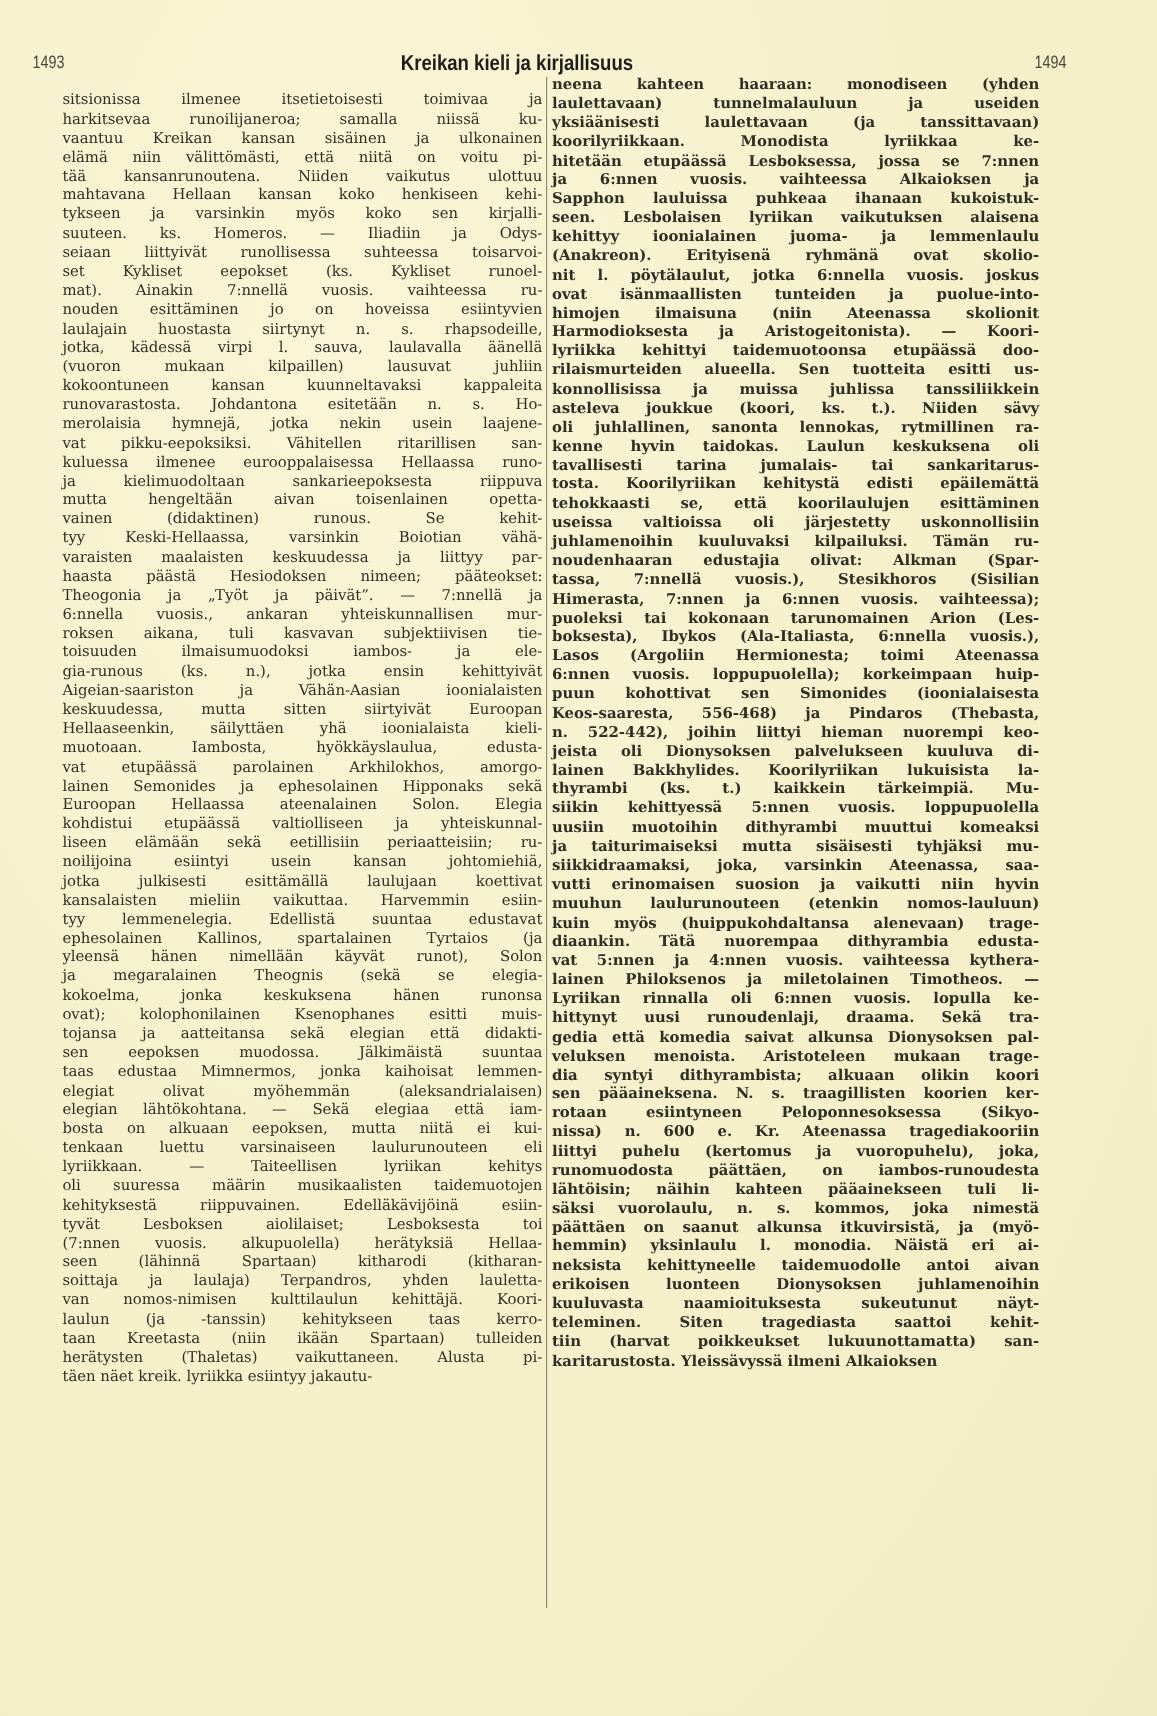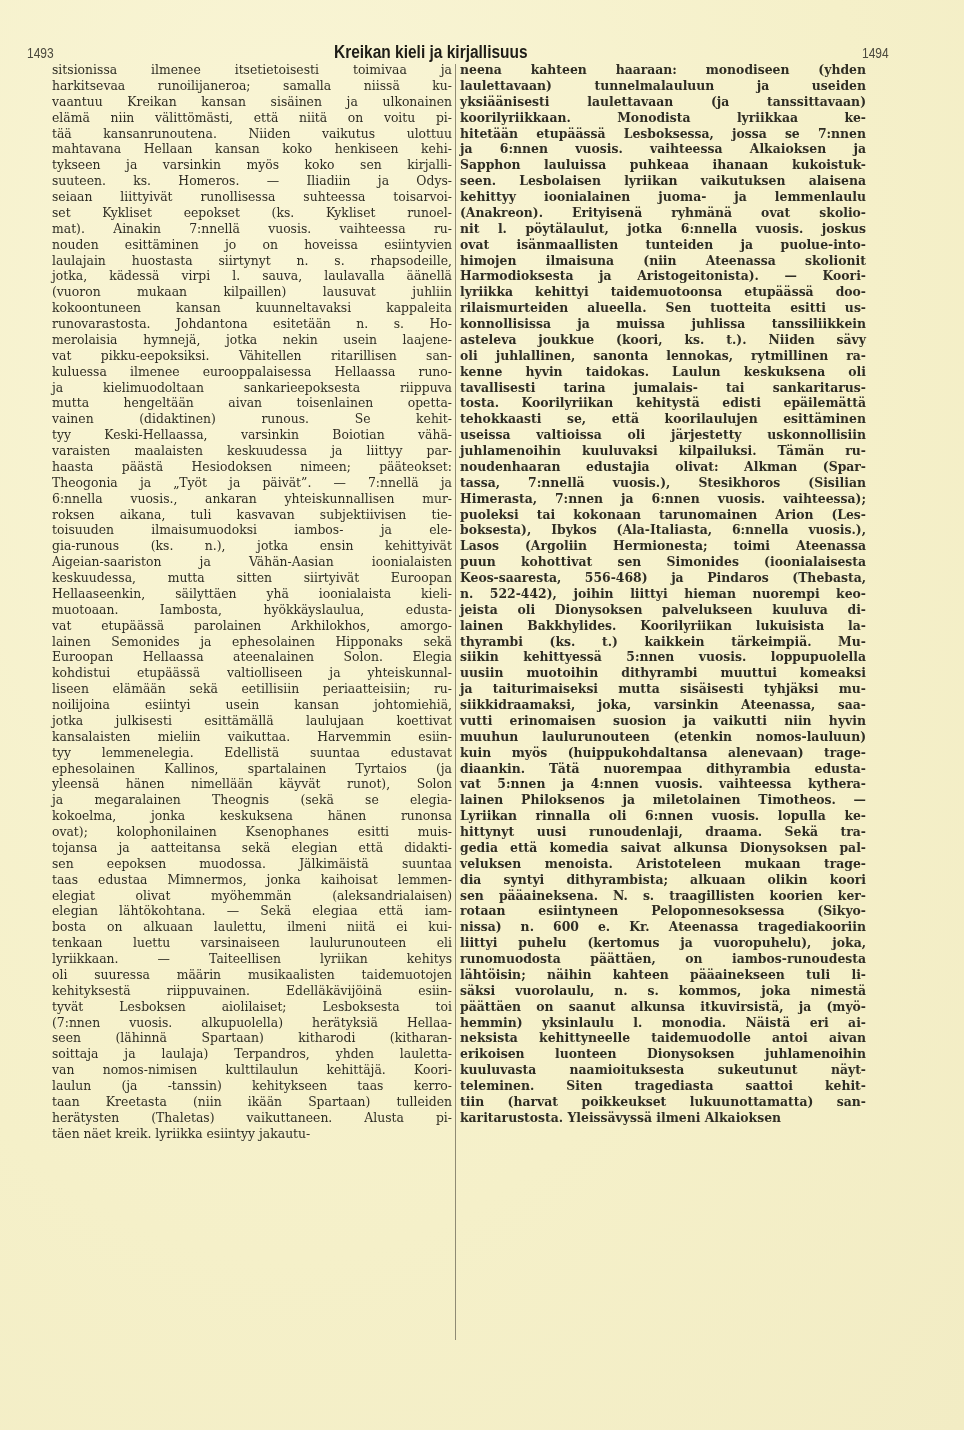--- a/index.html
+++ b/index.html
@@ -9,21 +9,21 @@
     background-image: radial-gradient(ellipse at 30% 20%, #f9f5d6 0%, #f5f0c9 60%, #f2ecc4 100%);
     color:#2b2a22;
     font-family:"DejaVu Serif", serif;
     position:relative;
   }
   .header { position:absolute; top:42px; left:0; width:880px; height:20px; }
   .pnum-left { position:absolute; left:27px; top:2px; font-family:"Liberation Sans Narrow","Liberation Sans",sans-serif; font-size:15px; color:#4a483d; transform:scaleX(0.8); transform-origin:left; }
   .pnum-right { position:absolute; left:862px; top:2px; font-family:"Liberation Sans",sans-serif; font-size:15px; color:#4a483d; transform:scaleX(0.8); transform-origin:left; }
   .running-title { position:absolute; left:334px; top:0px; font-family:"Liberation Sans",sans-serif; font-weight:bold; font-size:18px; color:#1e1d17; transform:scaleX(0.86); transform-origin:left; white-space:nowrap; }
   .column { position:absolute; top:62px; font-size:12.4px; line-height:15.88px; }
-  .col-left { left:52px; width:400px; }
+  .col-left { left:52px; width:400px;margin-top:13px; }
   .col-right { left:460px; width:406px;font-weight:bold; }
   .col-rule { position:absolute; left:455px; top:64px; width:1px; height:1276px; background:#8f8b74; }
   .line { display:block; white-space:nowrap; text-align:justify; text-align-last:justify; height:15.88px; overflow:visible; color:#2f2d24; }
   .line.last { text-align-last:left; }
 </style>
 </head>
 <body>
 
 <div class="header">
   <span class="pnum-left">1493</span>
@@ -79,21 +79,21 @@
     <span class="line">ephesolainen Kallinos, spartalainen Tyrtaios (ja</span>
     <span class="line">yleensä hänen nimellään käyvät runot), Solon</span>
     <span class="line">ja megaralainen Theognis (sekä se elegia-</span>
     <span class="line">kokoelma, jonka keskuksena hänen runonsa</span>
     <span class="line">ovat); kolophonilainen Ksenophanes esitti muis-</span>
     <span class="line">tojansa ja aatteitansa sekä elegian että didakti-</span>
     <span class="line">sen eepoksen muodossa. Jälkimäistä suuntaa</span>
     <span class="line">taas edustaa Mimnermos, jonka kaihoisat lemmen-</span>
     <span class="line">elegiat olivat myöhemmän (aleksandrialaisen)</span>
     <span class="line">elegian lähtökohtana. — Sekä elegiaa että iam-</span>
-    <span class="line">bosta on alkuaan laulettu, ilmeni niitä ei kui-</span>
+    <span class="line">bosta on alkuaan eepoksen, mutta niitä ei kui-</span>
     <span class="line">tenkaan luettu varsinaiseen laulurunouteen eli</span>
     <span class="line">lyriikkaan. — Taiteellisen lyriikan kehitys</span>
     <span class="line">oli suuressa määrin musikaalisten taidemuotojen</span>
     <span class="line">kehityksestä riippuvainen. Edelläkävijöinä esiin-</span>
     <span class="line">tyvät Lesboksen aiolilaiset; Lesboksesta toi</span>
     <span class="line">(7:nnen vuosis. alkupuolella) herätyksiä Hellaa-</span>
     <span class="line">seen (lähinnä Spartaan) kitharodi (kitharan-</span>
     <span class="line">soittaja ja laulaja) Terpandros, yhden lauletta-</span>
     <span class="line">van nomos-nimisen kulttilaulun kehittäjä. Koori-</span>
     <span class="line">laulun (ja -tanssin) kehitykseen taas kerro-</span>
@@ -127,20 +127,21 @@
     <span class="line">tosta. Koorilyriikan kehitystä edisti epäilemättä</span>
     <span class="line">tehokkaasti se, että koorilaulujen esittäminen</span>
     <span class="line">useissa valtioissa oli järjestetty uskonnollisiin</span>
     <span class="line">juhlamenoihin kuuluvaksi kilpailuksi. Tämän ru-</span>
     <span class="line">noudenhaaran edustajia olivat: Alkman (Spar-</span>
     <span class="line">tassa, 7:nnellä vuosis.), Stesikhoros (Sisilian</span>
     <span class="line">Himerasta, 7:nnen ja 6:nnen vuosis. vaihteessa);</span>
     <span class="line">puoleksi tai kokonaan tarunomainen Arion (Les-</span>
     <span class="line">boksesta), Ibykos (Ala-Italiasta, 6:nnella vuosis.),</span>
     <span class="line">Lasos (Argoliin Hermionesta; toimi Ateenassa</span>
+    <span class="line">6:nnen vuosis. loppupuolella); korkeimpaan huip-</span>
     <span class="line">puun kohottivat sen Simonides (ioonialaisesta</span>
     <span class="line">Keos-saaresta, 556-468) ja Pindaros (Thebasta,</span>
     <span class="line">n. 522-442), joihin liittyi hieman nuorempi keo-</span>
     <span class="line">jeista oli Dionysoksen palvelukseen kuuluva di-</span>
     <span class="line">lainen Bakkhylides. Koorilyriikan lukuisista la-</span>
     <span class="line">thyrambi (ks. t.) kaikkein tärkeimpiä. Mu-</span>
     <span class="line">siikin kehittyessä 5:nnen vuosis. loppupuolella</span>
     <span class="line">uusiin muotoihin dithyrambi muuttui komeaksi</span>
     <span class="line">ja taiturimaiseksi mutta sisäisesti tyhjäksi mu-</span>
     <span class="line">siikkidraamaksi, joka, varsinkin Ateenassa, saa-</span>

